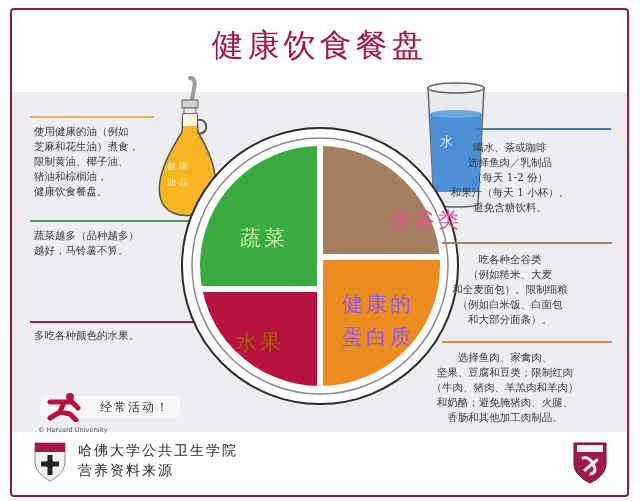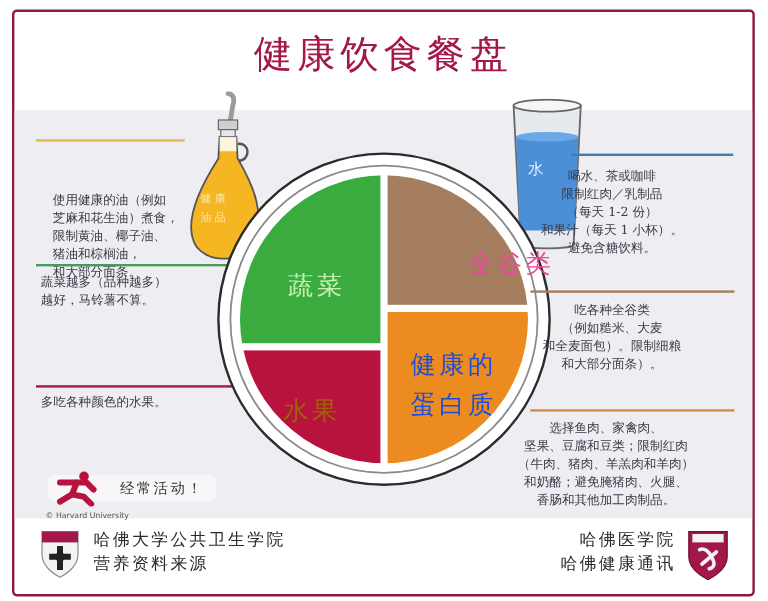--- a/index.html
+++ b/index.html
@@ -58,26 +58,26 @@
 
   <svg class="glass" width="64" height="130" viewBox="0 0 64 130">
     <path d="M4 6 L 60 6 L 54 122 C 54 126, 10 126, 10 122 Z" fill="#e6e9ee" stroke="#666" stroke-width="1.5"></path>
     <ellipse cx="32" cy="6" rx="28" ry="5" fill="#f4f6f8" stroke="#666" stroke-width="1.5"></ellipse>
     <path d="M6 32 L 58 32 L 55 110 L 9 110 Z" fill="#4b8fd6"></path>
     <ellipse cx="32" cy="32" rx="26" ry="4" fill="#6aa8e6"></ellipse>
   </svg>
   <div class="note" style="left:428px; top:124px; color:#e6f0fb; font-size:13px;">水</div>
 
   <div class="rule" style="left:18px; top:106px; width:124px; background:#e6b84a;"></div>
-  <div class="note" style="left:32px; top:114px;margin-top:36px;">
+  <div class="note" style="left:22px; top:114px;">
     <div>使用健康的油（例如</div>
     <div>芝麻和花生油）煮食，</div>
     <div>限制黄油、椰子油、</div>
     <div>猪油和棕榈油，</div>
-    <div>和大部分面条。</div>
+    <div>健康饮食餐盘。</div>
   </div>
 
   <div class="rule" style="left:18px; top:210px; width:180px; background:#4a9a5a;"></div>
   <div class="note" style="left:22px; top:218px;">
     <div>蔬菜越多（品种越多）</div>
     <div>越好，马铃薯不算。</div>
   </div>
 
   <div class="rule" style="left:18px; top:311px; width:176px; background:#a3174a;"></div>
   <div class="note" style="left:22px; top:318px;">
@@ -96,39 +96,40 @@
       <rect x="0" y="0" width="137" height="160" fill="#3aac3f"></rect>
       <rect x="143" y="0" width="150" height="128" fill="#a47e5f"></rect>
       <rect x="0" y="166" width="137" height="130" fill="#b8133e"></rect>
       <rect x="143" y="134" width="150" height="160" fill="#ec8b1f"></rect>
     </g>
   </svg>
 
   <div class="qlabel" style="left:228px; top:214px; color:#c8f0b0;">蔬菜</div>
   <div class="qlabel" style="left:330px; top:196px; color:#ec4899;margin-left:48px;">全谷类</div>
   <div class="qlabel" style="left:224px; top:318px; color:#a16207;">水果</div>
-  <div class="qlabel" style="left:330px; top:278px; color:#1d4ed8; line-height:33px;">
+  <div class="qlabel" style="left:330px; top:278px; color:#8b5cf6; line-height:33px;">
     <div>健康的</div>
     <div>蛋白质</div>
   </div>
 
   <div class="rule" style="left:464px; top:118px; width:135px; background:#3f7fae;"></div>
   <div class="note right" style="right:22px; top:130px; width:190px;">
     <div>喝水、茶或咖啡</div>
-    <div>限制红肉／乳制品</div>
+    <div>选择鱼肉／乳制品</div>
     <div>（每天 1-2 份）</div>
     <div>和果汁（每天 1 小杯）。</div>
     <div>避免含糖饮料。</div>
   </div>
 
   <div class="rule" style="left:430px; top:232px; width:170px; background:#a47e5f;"></div>
   <div class="note right" style="right:22px; top:242px; width:190px;">
     <div>吃各种全谷类</div>
     <div>（例如糙米、大麦</div>
     <div>和全麦面包）。限制细粮</div>
+    <div>（例如白米饭、白面包</div>
     <div>和大部分面条）。</div>
   </div>
 
   <div class="rule" style="left:430px; top:331px; width:170px; background:#d58a45;"></div>
   <div class="note right" style="right:22px; top:340px; width:200px;">
     <div>选择鱼肉、家禽肉、</div>
     <div>坚果、豆腐和豆类；限制红肉</div>
     <div>（牛肉、猪肉、羊羔肉和羊肉）</div>
     <div>和奶酪；避免腌猪肉、火腿、</div>
     <div>香肠和其他加工肉制品。</div>
@@ -147,22 +148,18 @@
     <path d="M1 1 L 31 1 L 31 20 C 31 32, 16 39, 16 39 C 16 39, 1 32, 1 20 Z" fill="#f3f3f3" stroke="#888" stroke-width="1"></path>
     <rect x="1" y="1" width="30" height="9" fill="#a3174a"></rect>
     <path d="M16 13 L 16 33 M 7 22 L 25 22" stroke="#222" stroke-width="5"></path>
     <circle cx="16" cy="22" r="4" fill="#222"></circle>
   </svg>
   <div class="footer-text" style="left:66px; top:430px;">
     <div>哈佛大学公共卫生学院</div>
     <div>营养资料来源</div>
   </div>
 
-  <div class="footer-text" style="right:64px; top:430px; text-align:right;">
-    <div>哈佛医学院</div>
-    <div>哈佛健康通讯</div>
-  </div>
   <svg width="34" height="42" viewBox="0 0 34 42" style="position:absolute; right:20px; top:432px;">
     <path d="M1 1 L 33 1 L 33 22 C 33 34, 17 41, 17 41 C 17 41, 1 34, 1 22 Z" fill="#a3174a" stroke="#6e1030" stroke-width="1"></path>
     <rect x="4" y="3" width="26" height="7" fill="#f3f3f3"></rect>
     <path d="M10 16 C 14 14, 18 18, 20 22 C 22 26, 24 30, 18 32 M 12 28 L 24 18" stroke="#f3f3f3" stroke-width="3" fill="none" stroke-linecap="round"></path>
   </svg>
 </div>
 
 </body></html>

